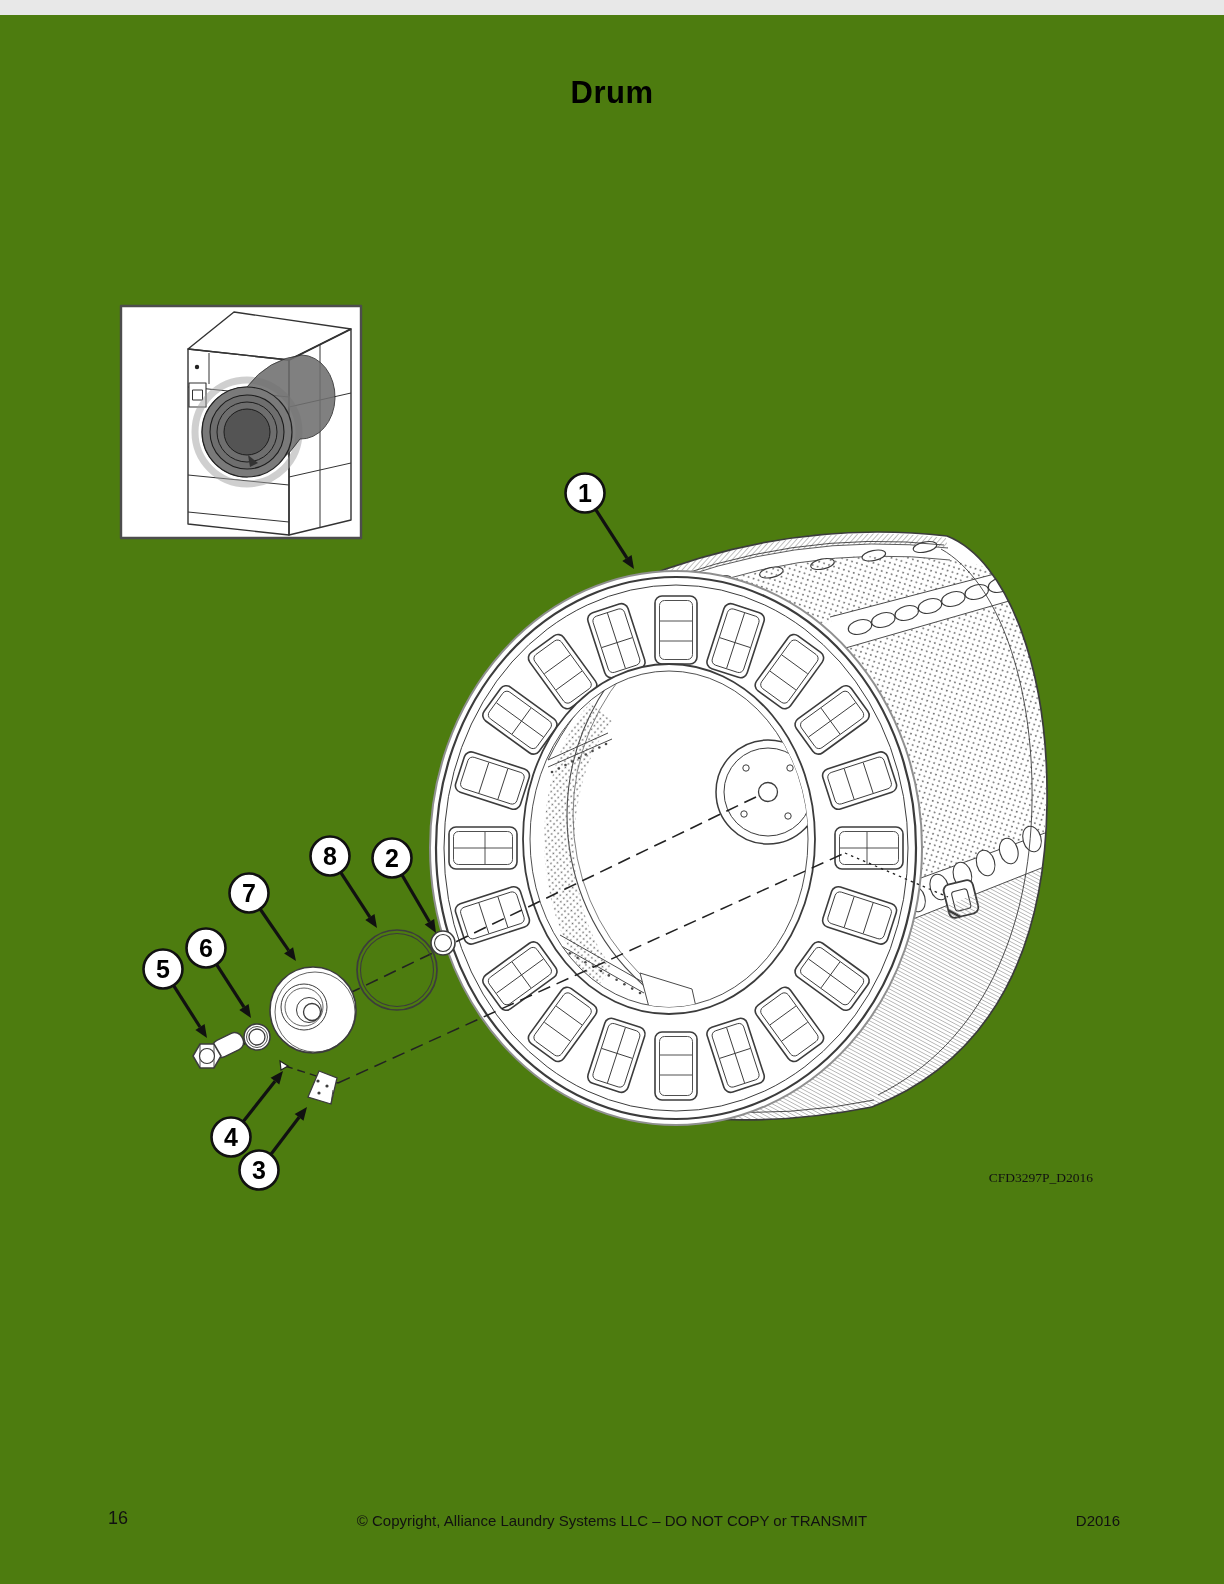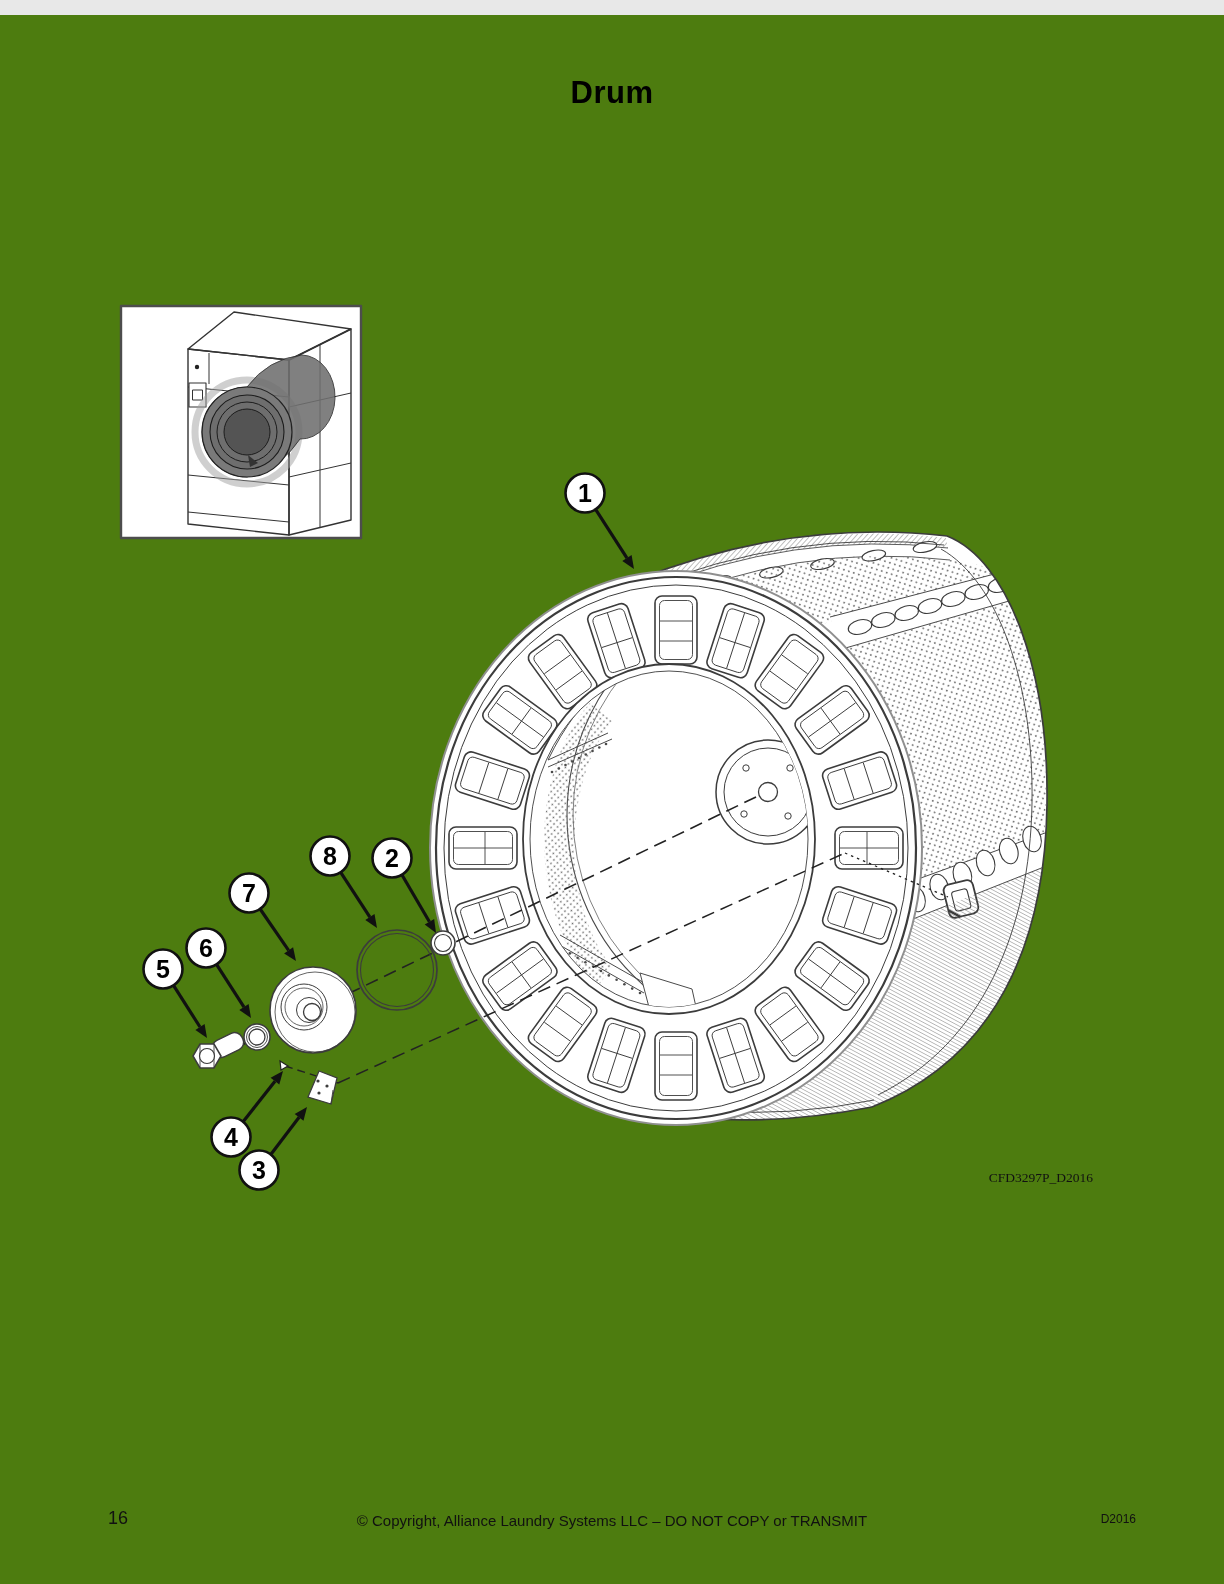--- a/index.html
+++ b/index.html
@@ -14,21 +14,21 @@
   .fig-code{
     position:absolute;top:1155px;right:131px;font-size:13.5px;color:#111;font-family:Liberation Serif, serif;
   }
   .footer-page-number{
     position:absolute;top:1493px;left:108px;font-size:18px;color:#111;
   }
   .footer-copyright{
     position:absolute;top:1497px;left:0;width:100%;text-align:center;font-size:15px;color:#111;
   }
   .footer-doc-code{
-    position:absolute;top:1497px;right:88px;font-size:12px;color:#111;
+    position:absolute;top:1497px;right:104px;font-size:15px;color:#111;
   }
   svg.canvas{position:absolute;left:0;top:0;}
 </style>
 </head>
 <body>
 
 <div class="page">
 
   <div class="page-title">Drum</div>
 

